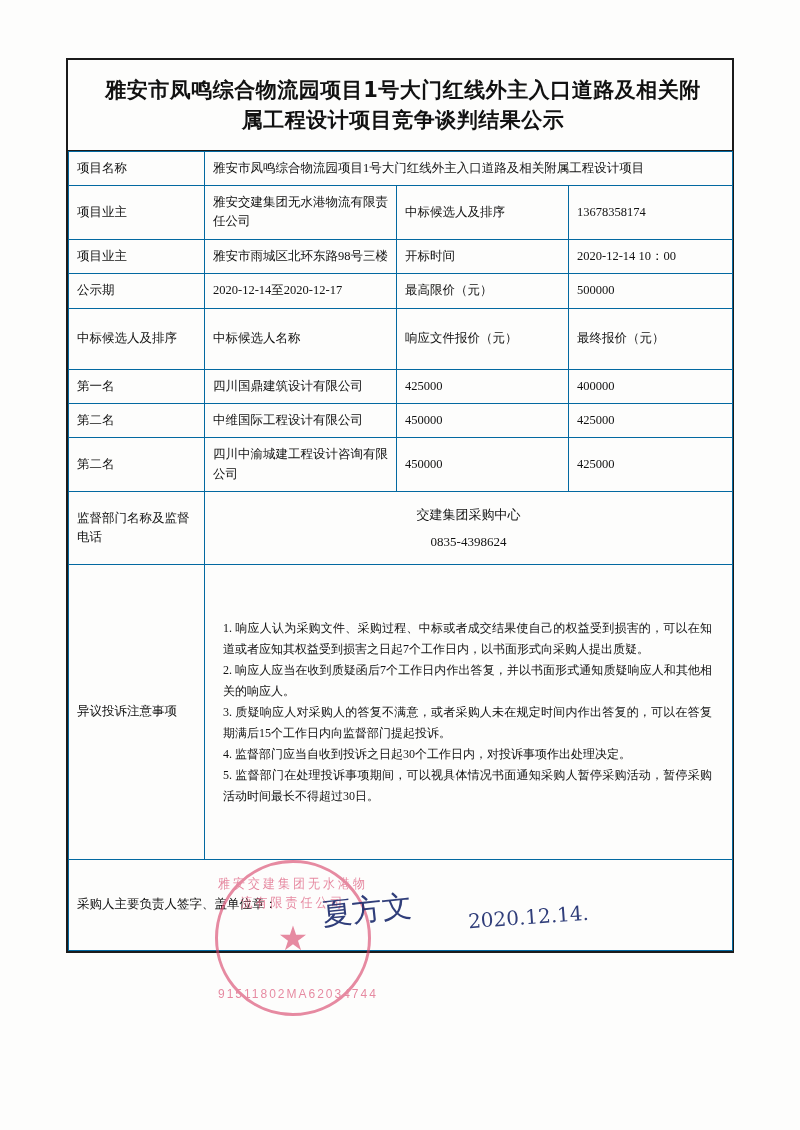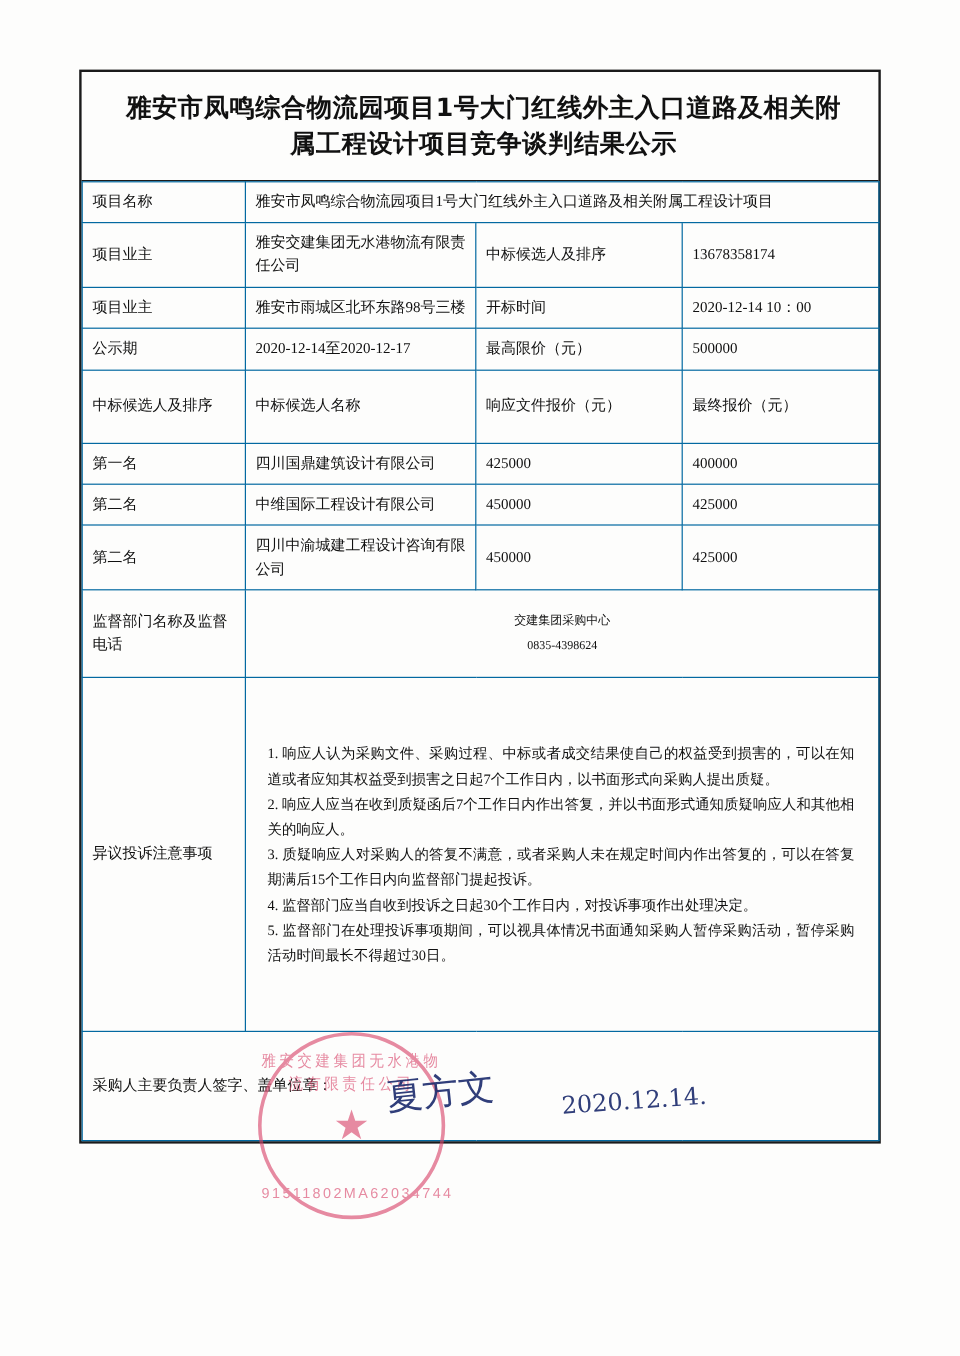--- a/index.html
+++ b/index.html
@@ -62,21 +62,21 @@
   .notice {
     font-size: 12px;
     line-height: 1.75;
     text-align: justify;
     padding: 10px 12px 10px 10px;
   }
   .notice p { margin: 0; }
 
   .center-block {
     text-align: center;
-    font-size: 10px;
+    font-size: 13px;
     line-height: 2.1;
   }
   .sign-row td {
     height: 76px;
     vertical-align: middle;
   }
   .sign-label {
     font-size: 12.5px;
     padding-left: 12px;
   }

